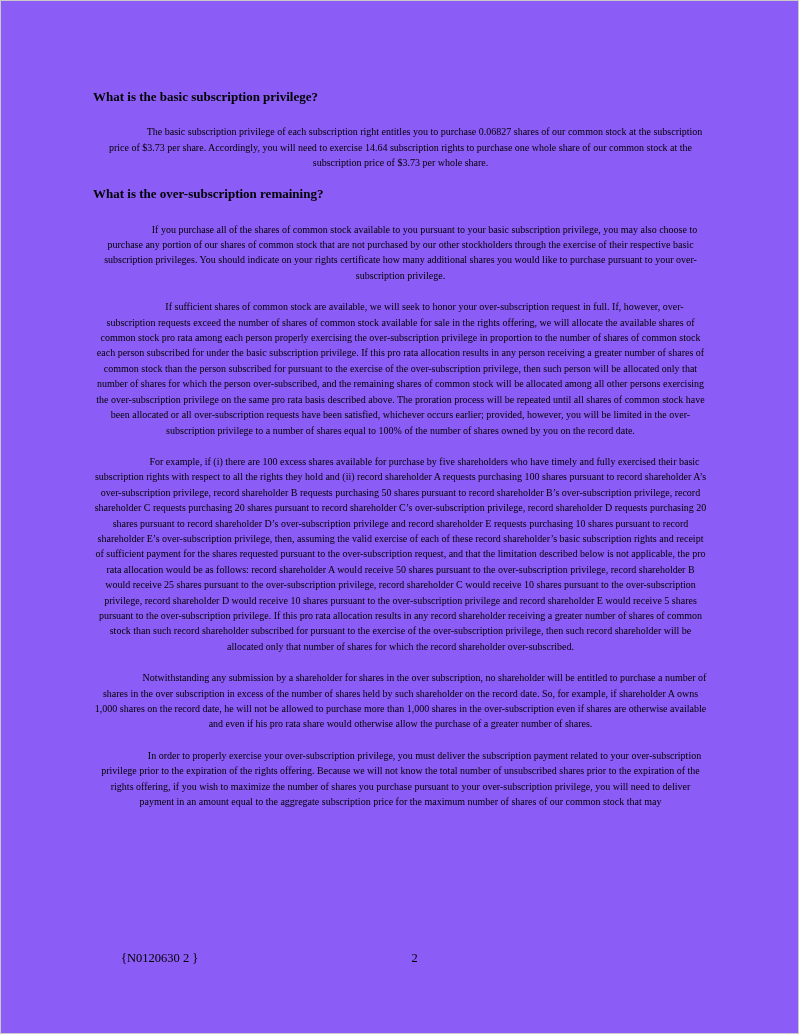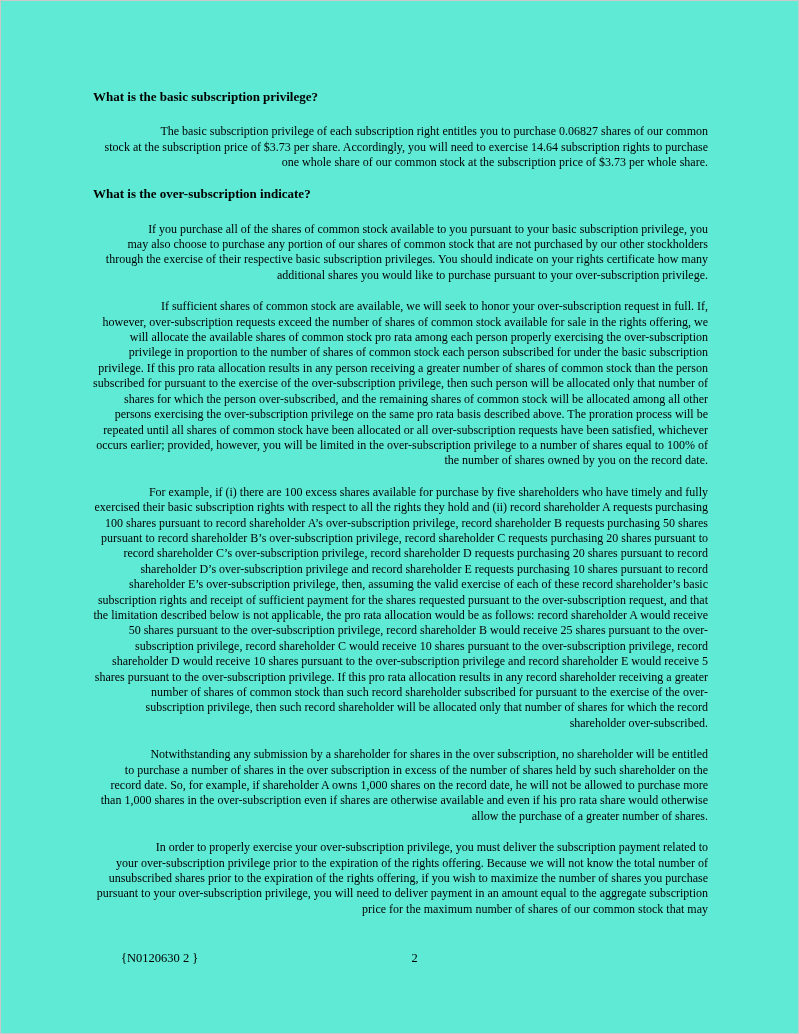--- a/index.html
+++ b/index.html
@@ -4,41 +4,41 @@
 <style>
   html, body {
     margin: 0;
     padding: 0;
     background: #ffffff;
   }
   .page {
     position: relative;
     width: 799px;
     height: 1034px;
-    background: #5eead4;
+    background: #8b5cf6;
     border: 1px solid #c9c9c9;
     box-sizing: border-box;
     padding: 88px 90px 0 92px;
     font-family: "Liberation Serif", "DejaVu Serif", serif;
     color: #000000;
     overflow: hidden;
   }
   .heading {
     font-size: 13px;
     font-weight: bold;
     margin: 0 0 20px 0;
     line-height: 15.2px;
   }
   .para {
-    font-size: 12px;
+    font-size: 10px;
     font-weight: normal;
     line-height: 15.4px;
     margin: 16px 0 16px 0;
     text-indent: 48px;
-    text-align: right;
+    text-align: center;
   }
   .footer {
     position: absolute;
     left: 92px;
     right: 90px;
     top: 950px;
     height: 18px;
     font-size: 12.5px;
     line-height: 15px;
     margin-left: 28px;
@@ -58,21 +58,21 @@
 </style>
 </head>
 <body>
 
 <div class="page">
 
   <h2 class="heading">What is the basic subscription privilege?</h2>
 
   <p class="para">The basic subscription privilege of each subscription right entitles you to purchase 0.06827 shares of our common stock at the subscription price of $3.73 per share. Accordingly, you will need to exercise 14.64 subscription rights to purchase one whole share of our common stock at the subscription price of $3.73 per whole share.</p>
 
-  <h2 class="heading">What is the over-subscription indicate?</h2>
+  <h2 class="heading">What is the over-subscription remaining?</h2>
 
   <p class="para">If you purchase all of the shares of common stock available to you pursuant to your basic subscription privilege, you may also choose to purchase any portion of our shares of common stock that are not purchased by our other stockholders through the exercise of their respective basic subscription privileges. You should indicate on your rights certificate how many additional shares you would like to purchase pursuant to your over-subscription privilege.</p>
 
   <p class="para">If sufficient shares of common stock are available, we will seek to honor your over-subscription request in full. If, however, over-subscription requests exceed the number of shares of common stock available for sale in the rights offering, we will allocate the available shares of common stock pro rata among each person properly exercising the over-subscription privilege in proportion to the number of shares of common stock each person subscribed for under the basic subscription privilege. If this pro rata allocation results in any person receiving a greater number of shares of common stock than the person subscribed for pursuant to the exercise of the over-subscription privilege, then such person will be allocated only that number of shares for which the person over-subscribed, and the remaining shares of common stock will be allocated among all other persons exercising the over-subscription privilege on the same pro rata basis described above. The proration process will be repeated until all shares of common stock have been allocated or all over-subscription requests have been satisfied, whichever occurs earlier; provided, however, you will be limited in the over-subscription privilege to a number of shares equal to 100% of the number of shares owned by you on the record date.</p>
 
   <p class="para">For example, if (i) there are 100 excess shares available for purchase by five shareholders who have timely and fully exercised their basic subscription rights with respect to all the rights they hold and (ii) record shareholder A requests purchasing 100 shares pursuant to record shareholder A’s over-subscription privilege, record shareholder B requests purchasing 50 shares pursuant to record shareholder B’s over-subscription privilege, record shareholder C requests purchasing 20 shares pursuant to record shareholder C’s over-subscription privilege, record shareholder D requests purchasing 20 shares pursuant to record shareholder D’s over-subscription privilege and record shareholder E requests purchasing 10 shares pursuant to record shareholder E’s over-subscription privilege, then, assuming the valid exercise of each of these record shareholder’s basic subscription rights and receipt of sufficient payment for the shares requested pursuant to the over-subscription request, and that the limitation described below is not applicable, the pro rata allocation would be as follows: record shareholder A would receive 50 shares pursuant to the over-subscription privilege, record shareholder B would receive 25 shares pursuant to the over-subscription privilege, record shareholder C would receive 10 shares pursuant to the over-subscription privilege, record shareholder D would receive 10 shares pursuant to the over-subscription privilege and record shareholder E would receive 5 shares pursuant to the over-subscription privilege. If this pro rata allocation results in any record shareholder receiving a greater number of shares of common stock than such record shareholder subscribed for pursuant to the exercise of the over-subscription privilege, then such record shareholder will be allocated only that number of shares for which the record shareholder over-subscribed.</p>
 
   <p class="para">Notwithstanding any submission by a shareholder for shares in the over subscription, no shareholder will be entitled to purchase a number of shares in the over subscription in excess of the number of shares held by such shareholder on the record date. So, for example, if shareholder A owns 1,000 shares on the record date, he will not be allowed to purchase more than 1,000 shares in the over-subscription even if shares are otherwise available and even if his pro rata share would otherwise allow the purchase of a greater number of shares.</p>
 
   <p class="para">In order to properly exercise your over-subscription privilege, you must deliver the subscription payment related to your over-subscription privilege prior to the expiration of the rights offering. Because we will not know the total number of unsubscribed shares prior to the expiration of the rights offering, if you wish to maximize the number of shares you purchase pursuant to your over-subscription privilege, you will need to deliver payment in an amount equal to the aggregate subscription price for the maximum number of shares of our common stock that may</p>

